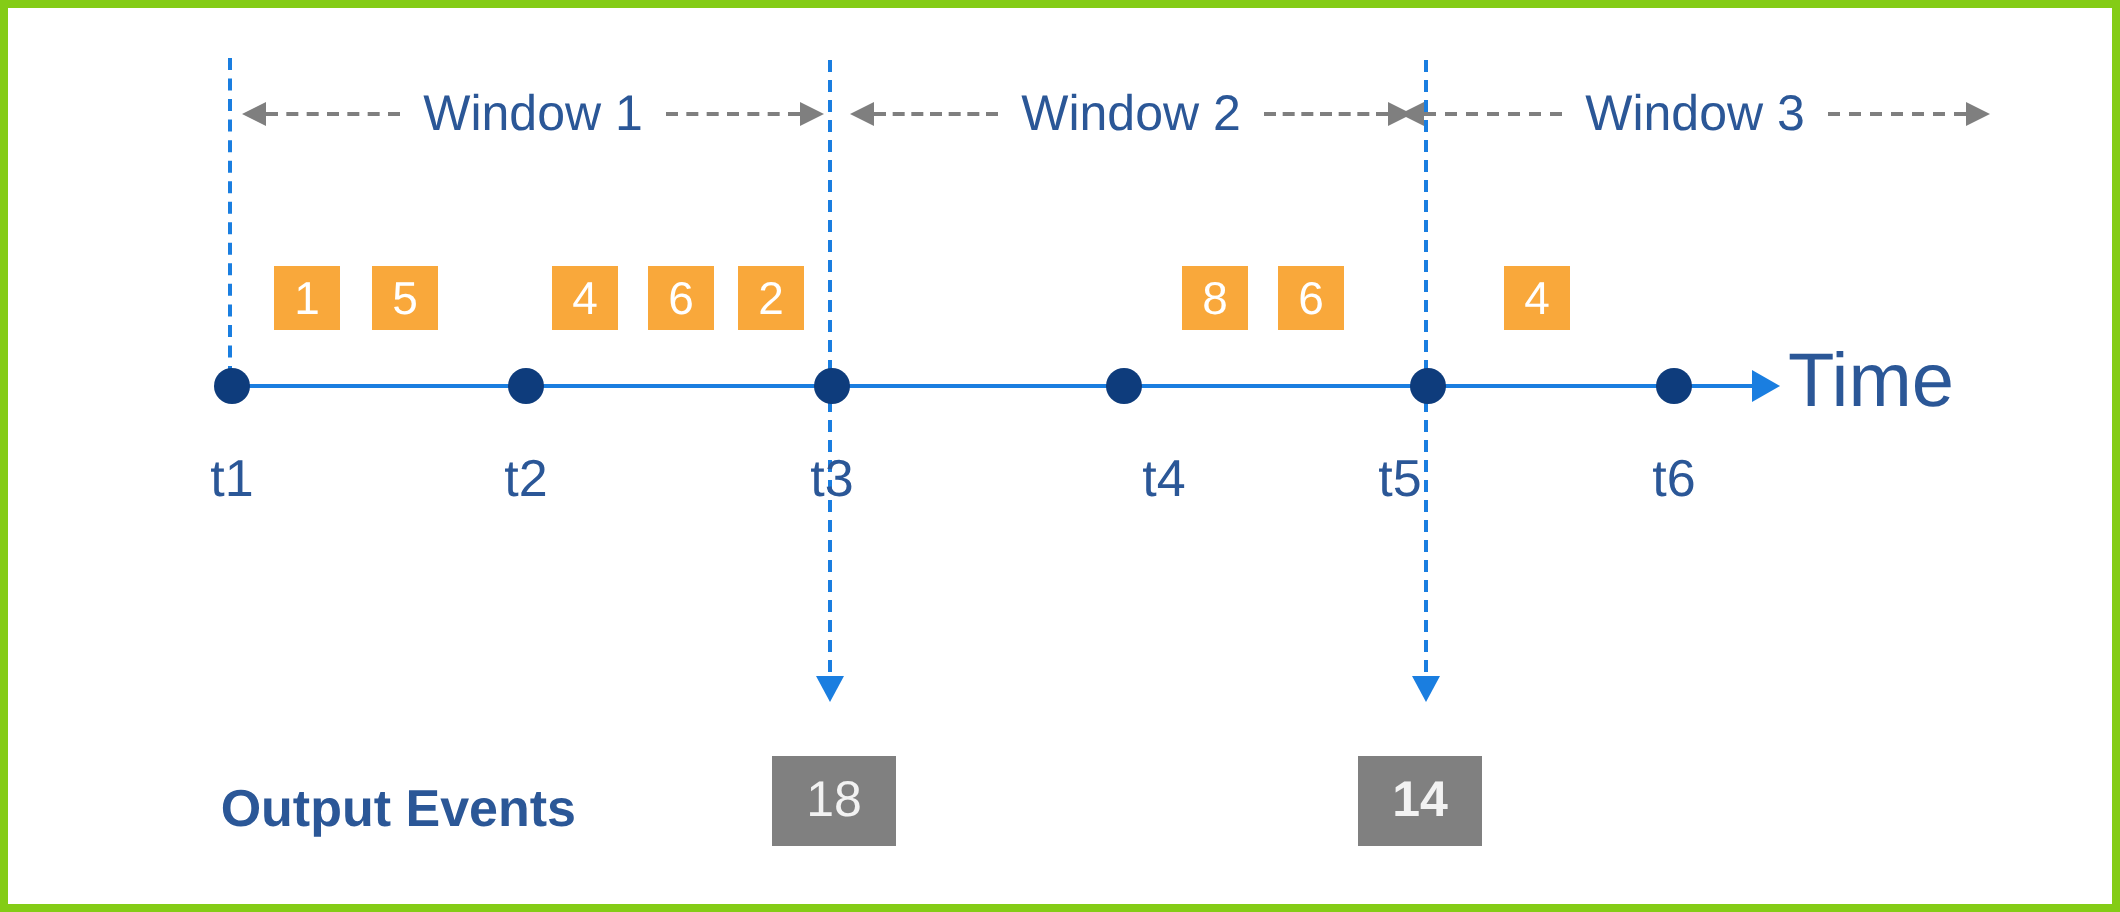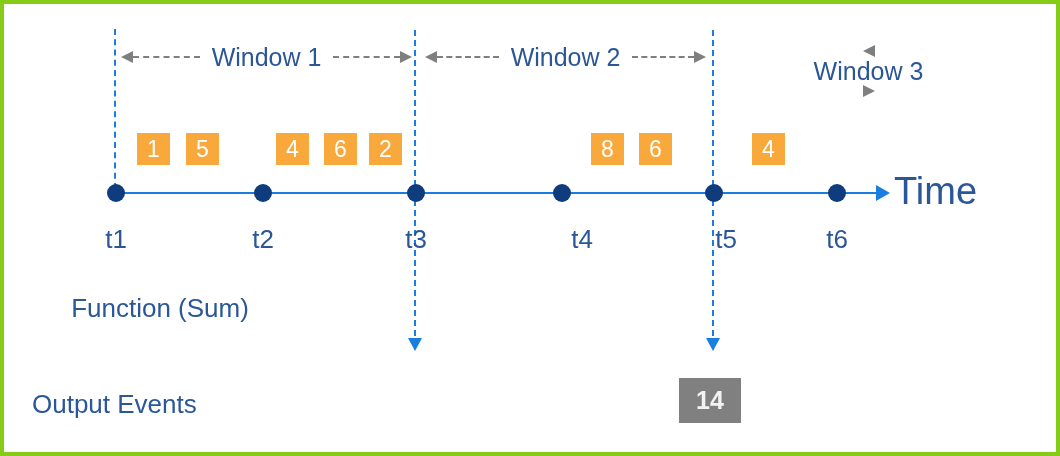--- a/index.html
+++ b/index.html
@@ -12,21 +12,21 @@
     font-family:"Liberation Sans", sans-serif;
     overflow:hidden;
   }
   
   .window-span{
     position:absolute;top:41px;height:24px;
     display:flex;align-items:center;
   }
   .w1{left:117px;width:291px;}
   .w2{left:421px;width:281px;text-align:center;}
-  .w3{left:717px;width:295px;flex-direction:column;}
+  .w3{left:696px;width:295px;}
   .arrowhead-left{
     width:0;height:0;flex:0 0 auto;
     border-top:6px solid transparent;
     border-bottom:6px solid transparent;
     border-right:12px solid #7f7f7f;
   }
   .arrowhead-right{
     width:0;height:0;flex:0 0 auto;
     border-top:6px solid transparent;
     border-bottom:6px solid transparent;
@@ -64,37 +64,37 @@
   .dot4{left:549px;}.dot5{left:701px;}.dot6{left:824px;}
   .time-label{
     position:absolute;left:890px;top:169px;
     font-size:38px;font-weight:300;color:#2b5797;line-height:36px;
   }
   .tick{
     position:absolute;top:220px;width:48px;text-align:center;
     font-size:26px;font-weight:400;color:#2b5797;line-height:30px;
   }
   .tk1{left:88px;}.tk2{left:235px;}.tk3{left:388px;}
-  .tk4{left:554px;}.tk5{left:698px;}.tk6{left:809px;}
+  .tk4{left:554px;}.tk5{left:672px;}.tk6{left:809px;}
   
   .event-box{
     position:absolute;top:129px;width:33px;height:32px;
     background:#f9a83b;color:#ffffff;
     font-size:23px;font-weight:300;line-height:32px;text-align:center;
   }
   .e0{left:133px;}.e1{left:182px;}.e2{left:272px;}.e3{left:320px;}
   .e4{left:365px;}.e5{left:587px;}.e6{left:635px;}.e7{left:748px;}
   
   .aggregate-label{
     position:absolute;left:28px;top:288px;width:256px;
     text-align:center;font-size:26px;font-weight:300;color:#2b5797;line-height:33px;
   }
   .output-label{
     position:absolute;left:28px;top:384px;width:256px;
-    text-align:left;font-size:26px;font-weight:400;color:#2b5797;line-height:33px;
+    text-align:right;font-size:26px;font-weight:700;color:#2b5797;line-height:33px;
   }
   
   .output-box{
     position:absolute;top:374px;width:62px;height:45px;
     background:#808080;color:#f2f2f2;
     font-size:25px;font-weight:300;line-height:45px;text-align:center;
   }
   .ob1{left:382px;}
   .ob2{left:675px;font-weight:bold;}
 </style>
@@ -151,19 +151,19 @@
   <div class="time-label">Time</div>
 
   <div class="tick tk1">t1</div>
   <div class="tick tk2">t2</div>
   <div class="tick tk3">t3</div>
   <div class="tick tk4">t4</div>
   <div class="tick tk5">t5</div>
   <div class="tick tk6">t6</div>
 
   <div class="aggregate-label">
-    <div>Function (Sum)</div>
   </div>
   <div class="output-label">Output Events</div>
 
+  <div class="output-box ob1">18</div>
   <div class="output-box ob2">14</div>
 
 </div>
 
 </body></html>

